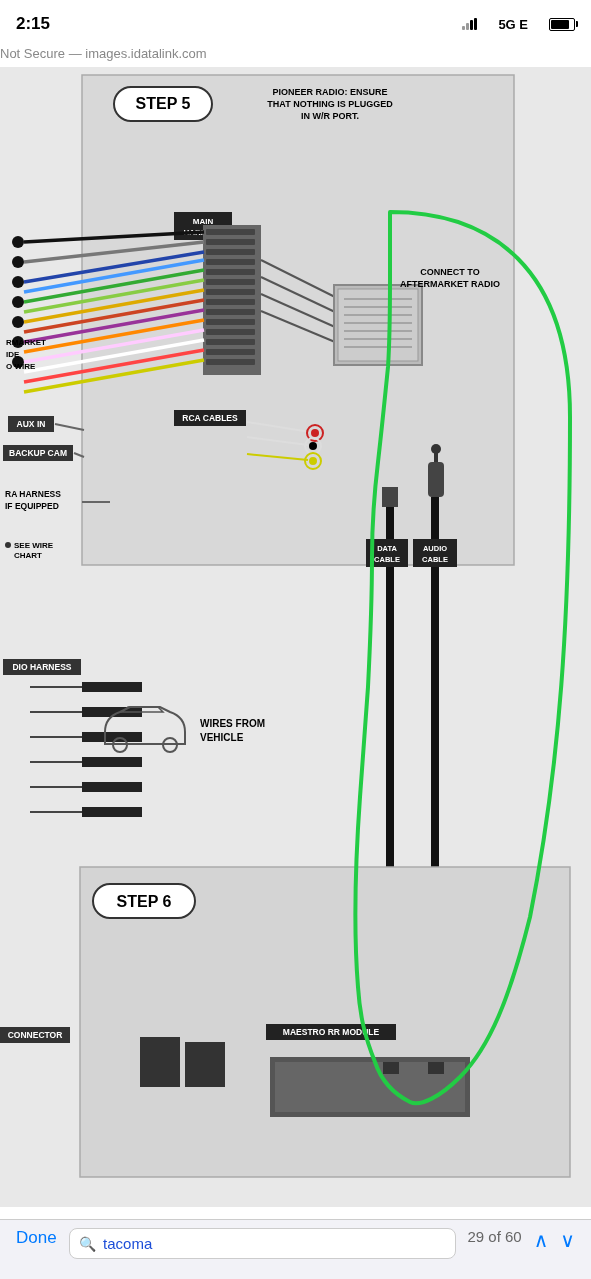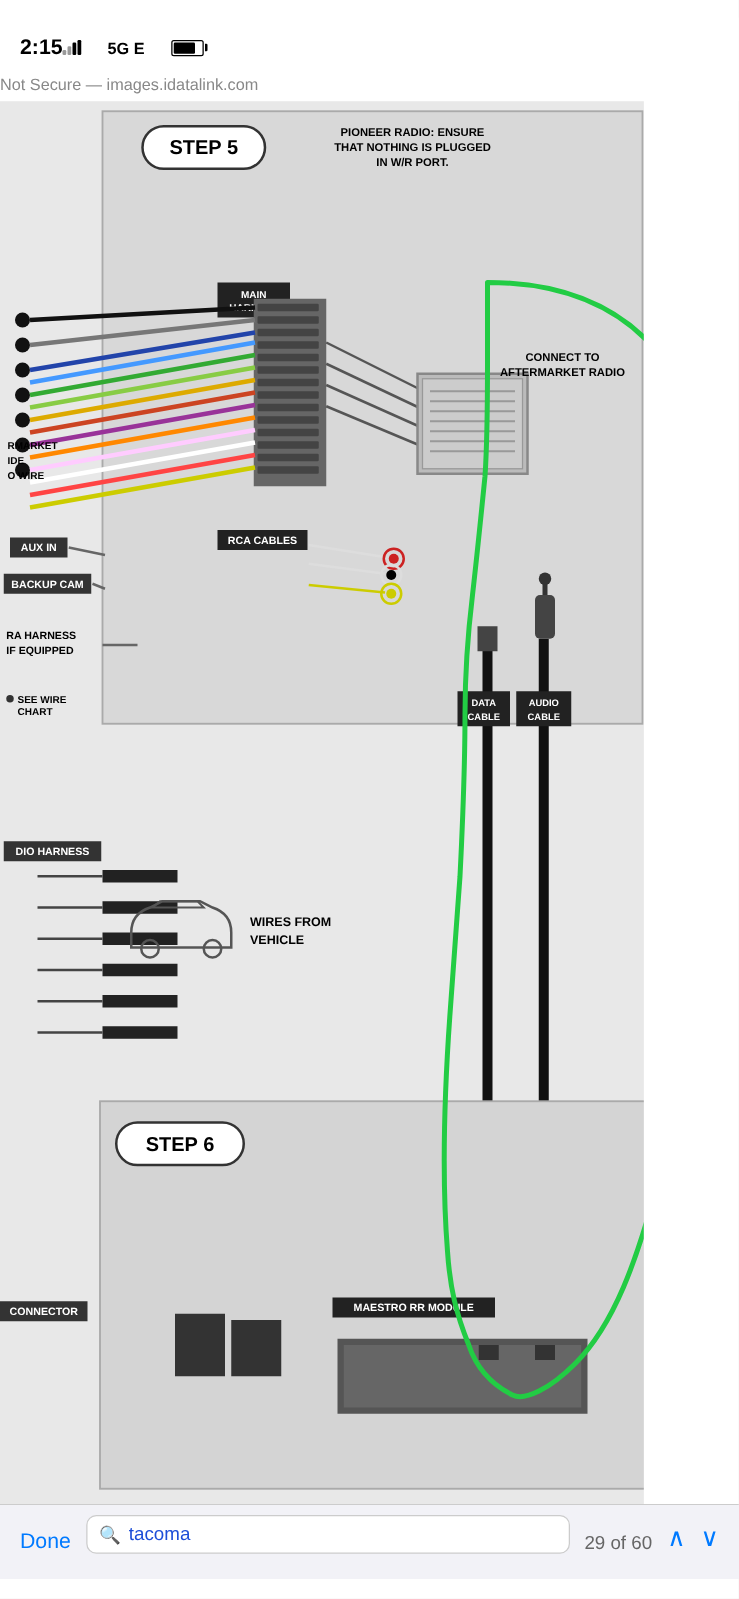--- a/index.html
+++ b/index.html
@@ -7,26 +7,25 @@
       width: 591px;
       min-height: 1279px;
       background: #fff;
       font-family: -apple-system, BlinkMacSystemFont, 'Helvetica Neue', Arial, sans-serif;
       overflow-x: hidden;
     }
 
     
     .status-bar {
       display: flex;
-      justify-content: flex-start;
+      justify-content: space-between;
       align-items: center;
       padding: 8px 16px 4px 16px;
       background: #fff;
       height: 44px;
-      margin-top: 14px;
     }
     .status-time {
       font-size: 17px;
       font-weight: 600;
       color: #000;
     }
     .status-icons {
       display: flex;
       align-items: center;
       gap: 21px;
@@ -77,44 +76,44 @@
     .url-bar {
       text-align: left;
       font-size: 13px;
       color: #888;
       padding: 2px 0 6px 0;
       background: #fff;
     }
 
     
     .diagram-container {
-      width: 515px;
+      width: 591px;
       background: #f0f0f0;
       position: relative;
       overflow: hidden;
     }
 
     .diagram-inner {
       position: relative;
       width: 591px;
       height: 1140px;
       background: #e8e8e8;
     }
 
     
     .bottom-toolbar {
       position: fixed;
-      bottom: 16px;
+      bottom: 0;
       left: 0;
       width: 591px;
       background: #f2f2f7;
       border-top: 1px solid #ccc;
       padding: 8px 16px 20px 16px;
       display: flex;
-      align-items: flex-end;
+      align-items: flex-start;
       gap: 12px;
       z-index: 100;
     }
 
     .done-btn {
       color: #007AFF;
       font-size: 17px;
       font-weight: 400;
       background: none;
       border: none;

